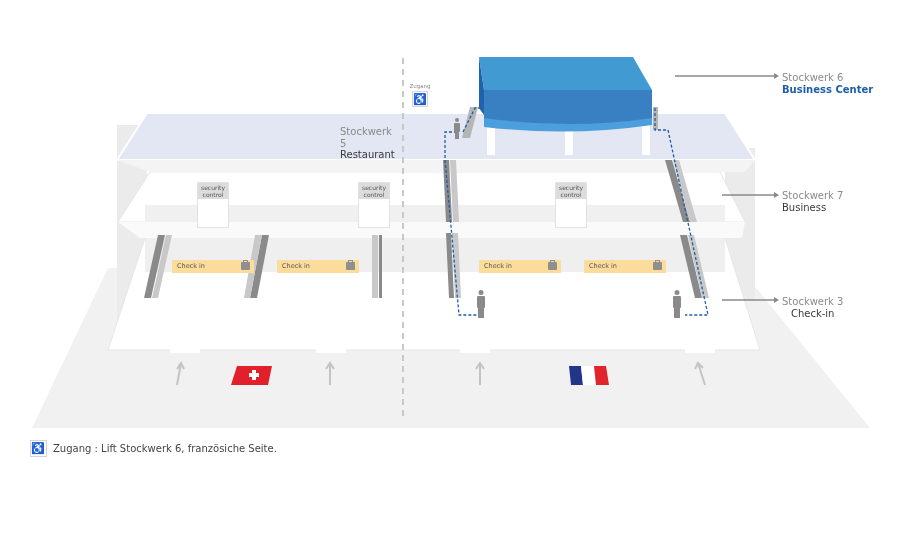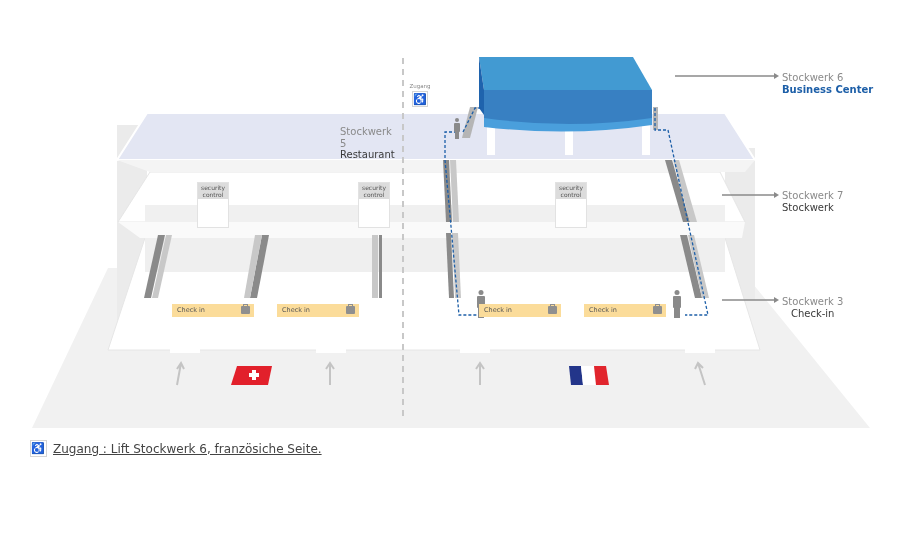--- a/index.html
+++ b/index.html
@@ -4,28 +4,28 @@
 <style>
   html,body{margin:0;padding:0;background:#fff;}
   body{width:899px;height:541px;position:relative;overflow:hidden;font-family:"Liberation Sans",sans-serif;}
   svg.scene{position:absolute;left:0;top:0;}
   .lbl{position:absolute;font-family:"DejaVu Sans",sans-serif;line-height:1.15;}
   .lbl .sub{font-size:10px;color:#8a8a8a;display:block;}
   .lbl .main{font-size:10px;color:#3a3a3a;display:block;}
   .lbl .main.blue{color:#1d5fa8;font-weight:bold;}
   .sec{position:absolute;width:30px;height:44px;background:#fff;border:1px solid #e2e2e2;}
   .sec .head{background:#dcdcdc;font-size:6px;color:#555;text-align:center;line-height:7px;padding:1px 0;font-family:"DejaVu Sans",sans-serif;}
-  .checkin{position:absolute;height:13px;background:#fbdc9a;font-size:6.5px;color:#555;font-family:"DejaVu Sans",sans-serif;line-height:13px;padding-left:5px;box-sizing:border-box;margin-top:44px;}
+  .checkin{position:absolute;height:13px;background:#fbdc9a;font-size:6.5px;color:#555;font-family:"DejaVu Sans",sans-serif;line-height:13px;padding-left:5px;box-sizing:border-box;}
   .checkin .bag{position:absolute;right:4px;top:2px;width:9px;height:8px;background:#8f8f8f;border-radius:1px;}
   .checkin .bag:before{content:"";position:absolute;left:2px;top:-2px;width:3px;height:2px;border:1px solid #8f8f8f;border-bottom:none;}
   .zug{position:absolute;font-size:5.5px;color:#888;font-family:"DejaVu Sans",sans-serif;text-align:center;}
   .wc{position:absolute;width:14px;height:14px;border:1px solid #d5d5d5;background:#fff;font-size:11px;line-height:14px;text-align:center;color:#777;}
   .legend{position:absolute;left:30px;top:440px;display:flex;align-items:center;gap:6px;}
   .legend .wc{position:static;width:15px;height:15px;}
-  .legend span.t{font-size:12px;color:#444;font-family:"DejaVu Sans",sans-serif;text-decoration:underline;}
+  .legend span.t{font-size:10px;color:#444;font-family:"DejaVu Sans",sans-serif;}
 </style>
 </head>
 <body>
 
 <svg class="scene" width="899" height="541" viewBox="0 0 899 541">
 
   <polygon points="108,268 740,268 870,428 32,428" fill="#f1f1f1"></polygon>
 
   <polygon points="117,125 147,125 147,348 117,348" fill="#ebebeb"></polygon>
   <polygon points="725,148 755,148 755,300 725,300" fill="#ebebeb"></polygon>
@@ -144,21 +144,21 @@
 <div class="lbl" style="left:782px;top:72px;">
   <span class="sub">Stockwerk 6</span>
   <span class="main blue">Business Center</span>
 </div>
 <div class="lbl" style="left:340px;top:126px;width:52px;">
   <span class="sub">Stockwerk 5</span>
   <span class="main">Restaurant</span>
 </div>
 <div class="lbl" style="left:782px;top:190px;">
   <span class="sub">Stockwerk 7</span>
-  <span class="main">Stockwerk</span>
+  <span class="main">Business</span>
 </div>
 <div class="lbl" style="left:782px;top:296px;text-align:center;">
   <span class="sub">Stockwerk 3</span>
   <span class="main">Check-in</span>
 </div>
 
 <div class="sec" style="left:197px;top:182px;">
     <div class="head"><span>security</span><br><span>control</span></div>
   </div>
 <div class="sec" style="left:358px;top:182px;">

